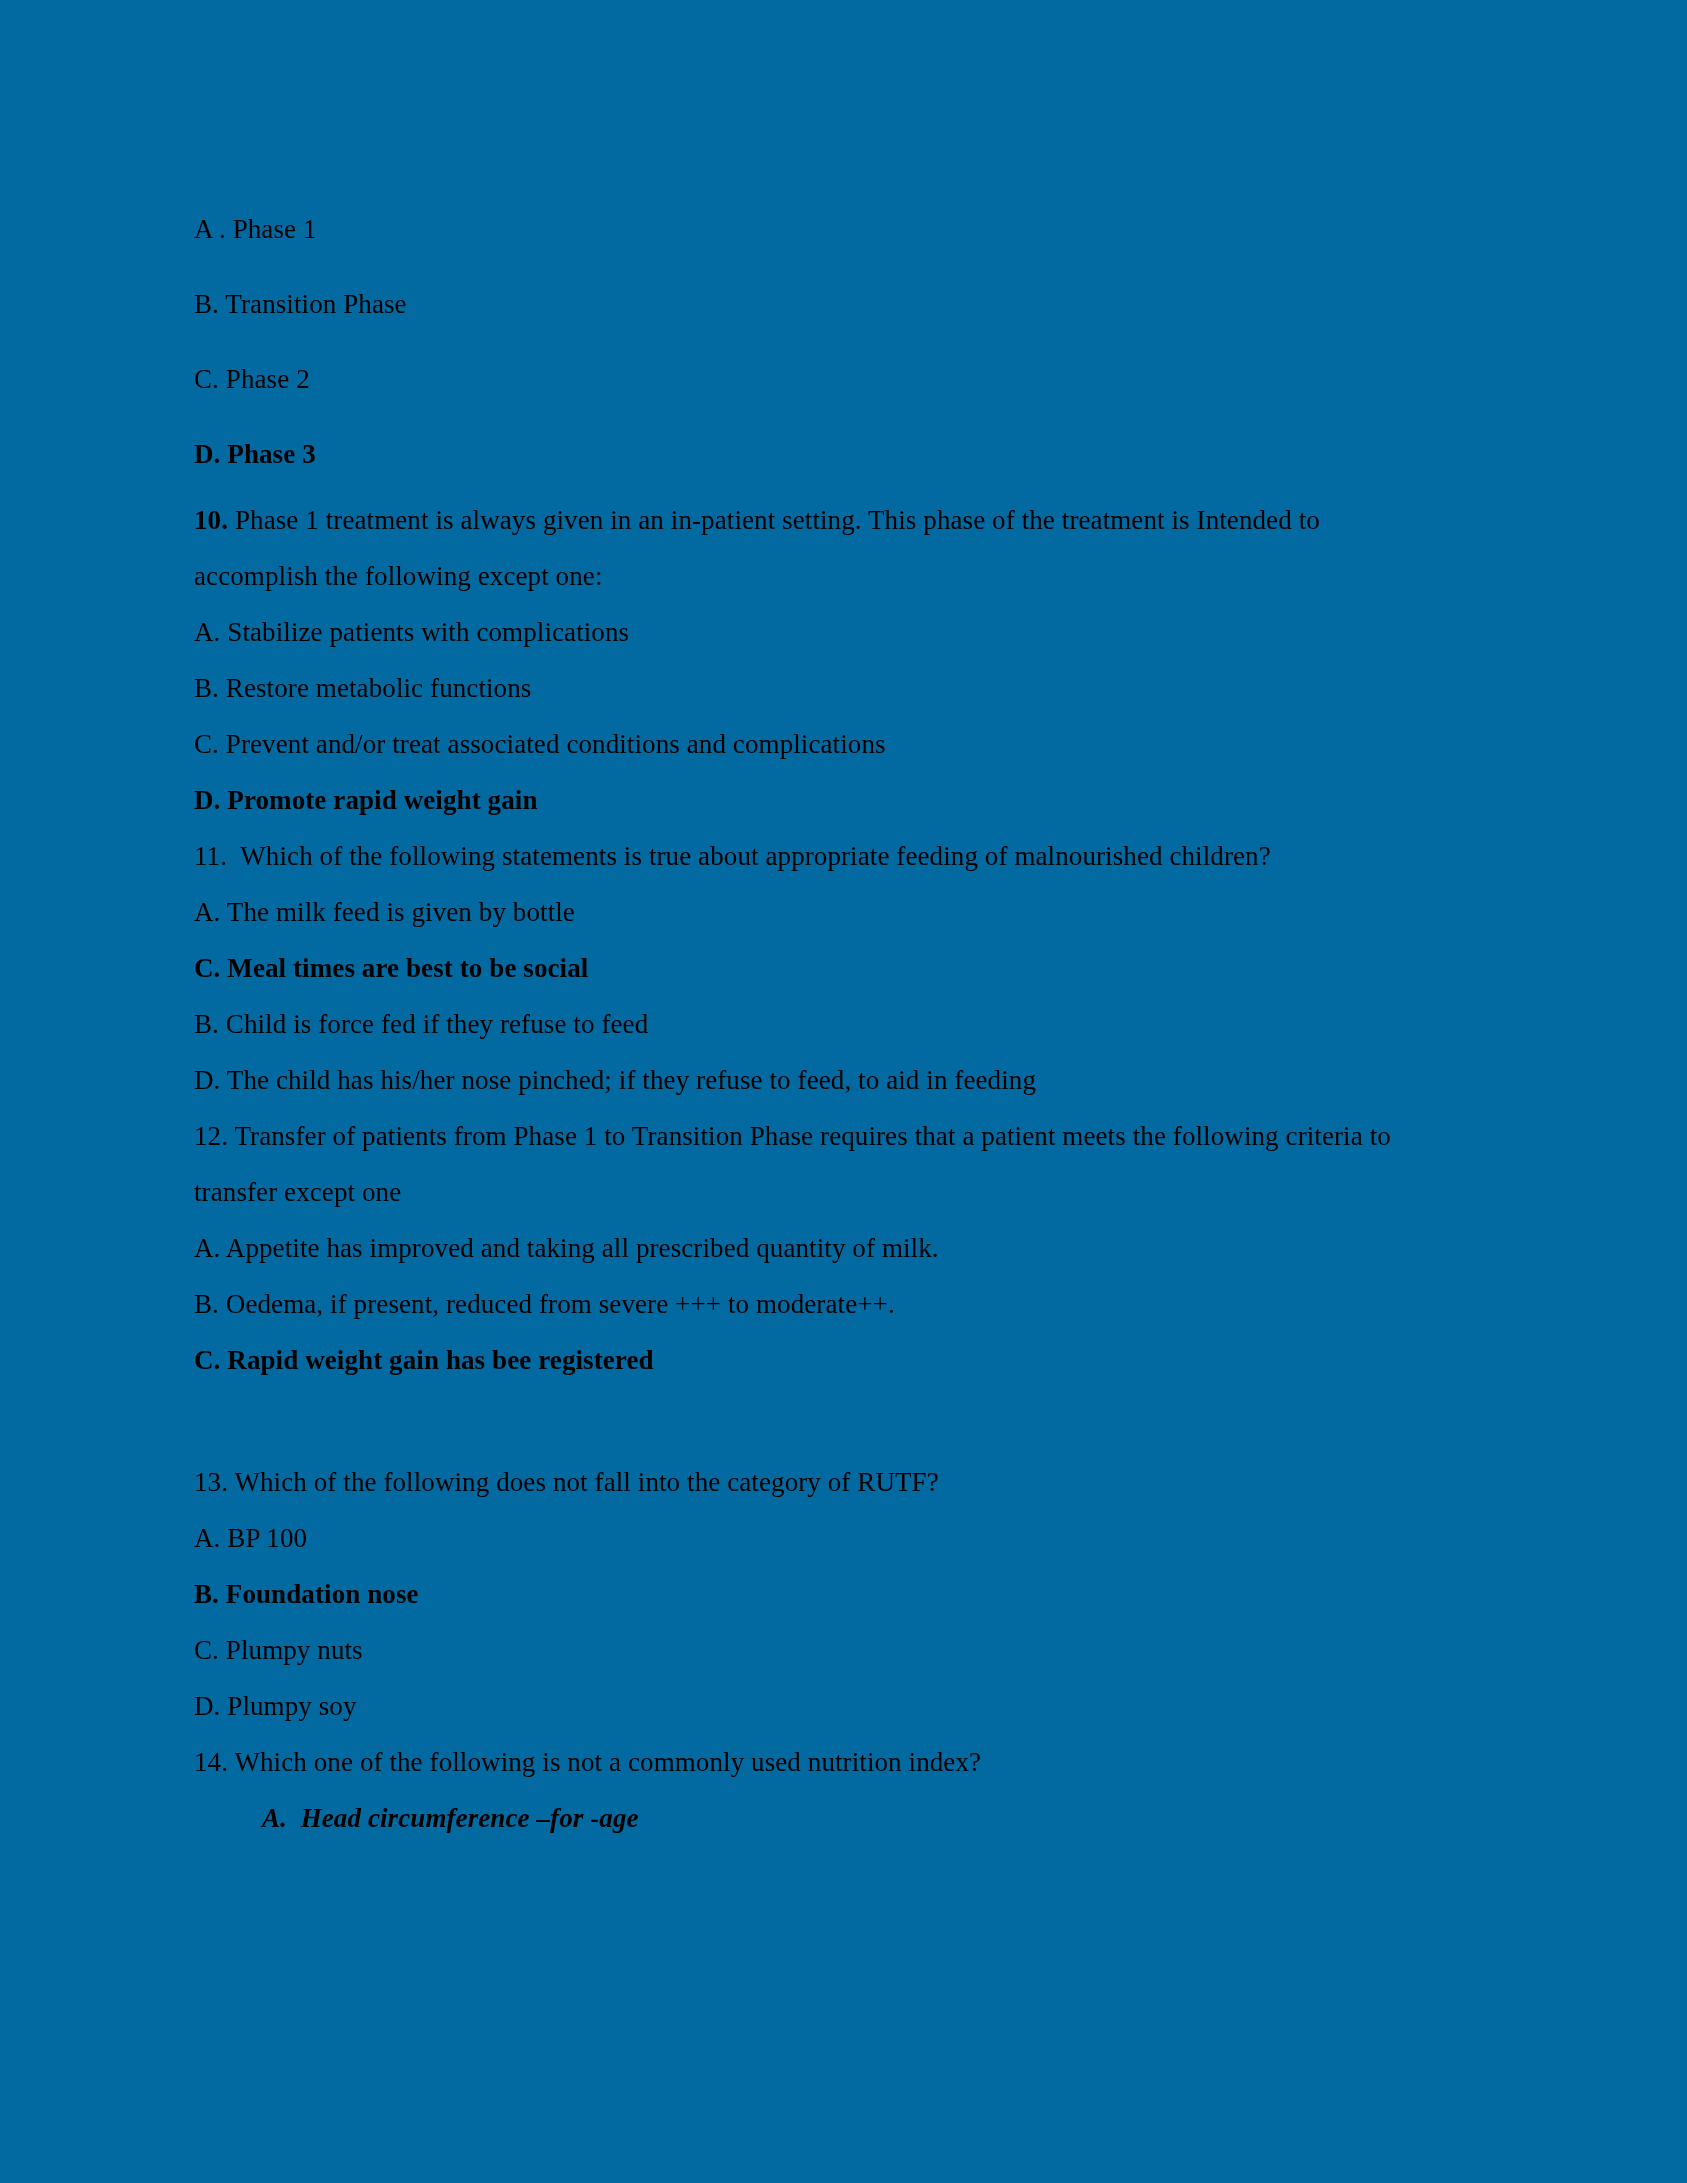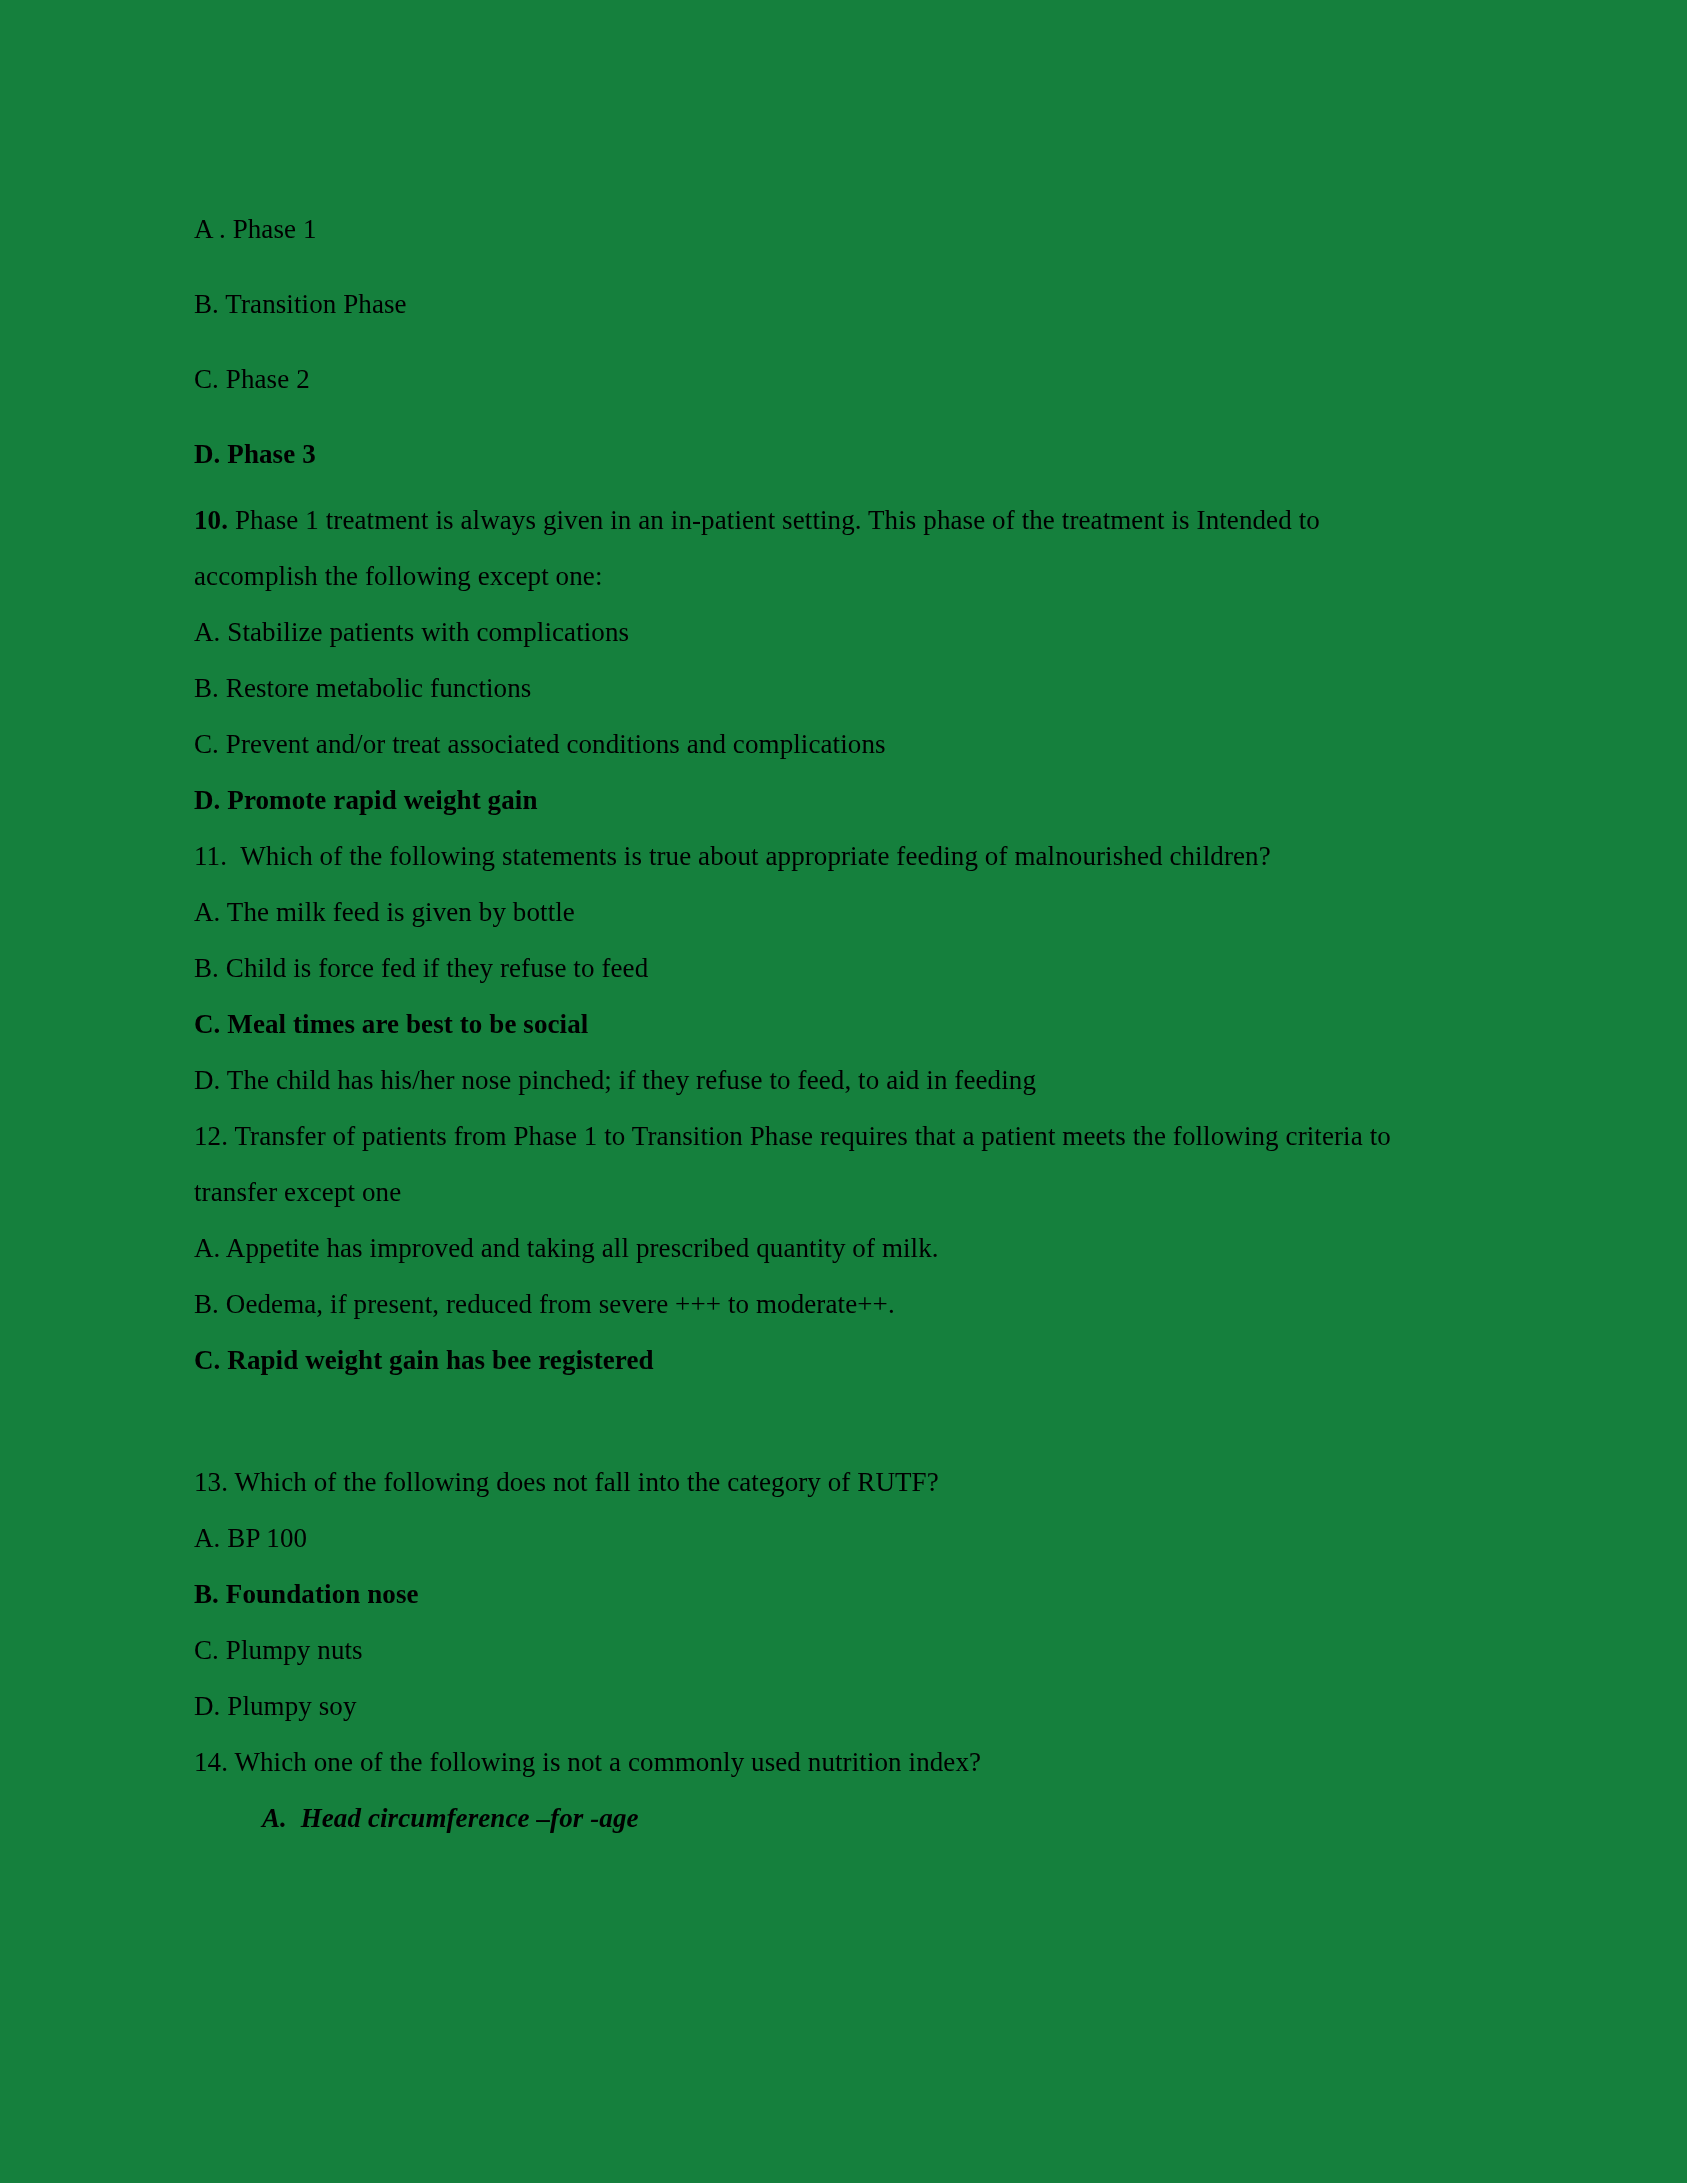--- a/index.html
+++ b/index.html
@@ -6,21 +6,21 @@
   html, body {
     margin: 0;
     padding: 0;
     background: #ffffff;
   }
 
   .page {
     position: relative;
     width: 1687px;
     height: 2183px;
-    background: #15803d;
+    background: #0369a1;
     margin: 0 auto;
     overflow: hidden;
     font-family: "Liberation Serif", "DejaVu Serif", serif;
     color: #000000;
     -webkit-font-smoothing: antialiased;
   }
 
   .content {
     position: absolute;
     left: 194px;
@@ -84,22 +84,22 @@
     <p class="line wide bold">D. Phase 3</p>
 
     <p class="line para"><span class="num-bold">10.</span><span> Phase 1 treatment is always given in an in-patient setting. This phase of the treatment is Intended to accomplish the following except one:</span></p>
     <p class="line">A. Stabilize patients with complications</p>
     <p class="line">B. Restore metabolic functions</p>
     <p class="line">C. Prevent and/or treat associated conditions and complications</p>
     <p class="line bold">D. Promote rapid weight gain</p>
 
     <p class="line para"><span>11.</span><span>  Which of the following statements is true about appropriate feeding of malnourished children?</span></p>
     <p class="line">A. The milk feed is given by bottle</p>
+    <p class="line bold">C. Meal times are best to be social</p>
     <p class="line">B. Child is force fed if they refuse to feed</p>
-    <p class="line bold">C. Meal times are best to be social</p>
     <p class="line">D. The child has his/her nose pinched; if they refuse to feed, to aid in feeding</p>
 
     <p class="line para"><span>12.</span><span> Transfer of patients from Phase 1 to Transition Phase requires that a patient meets the following criteria to transfer except one</span></p>
     <p class="line">A. Appetite has improved and taking all prescribed quantity of milk.</p>
     <p class="line">B. Oedema, if present, reduced from severe +++ to moderate++.</p>
     <p class="line bold">C. Rapid weight gain has bee registered</p>
 
     <div class="spacer wide-gap"></div>
 
     <p class="line para"><span>13.</span><span> Which of the following does not fall into the category of RUTF?</span></p>

